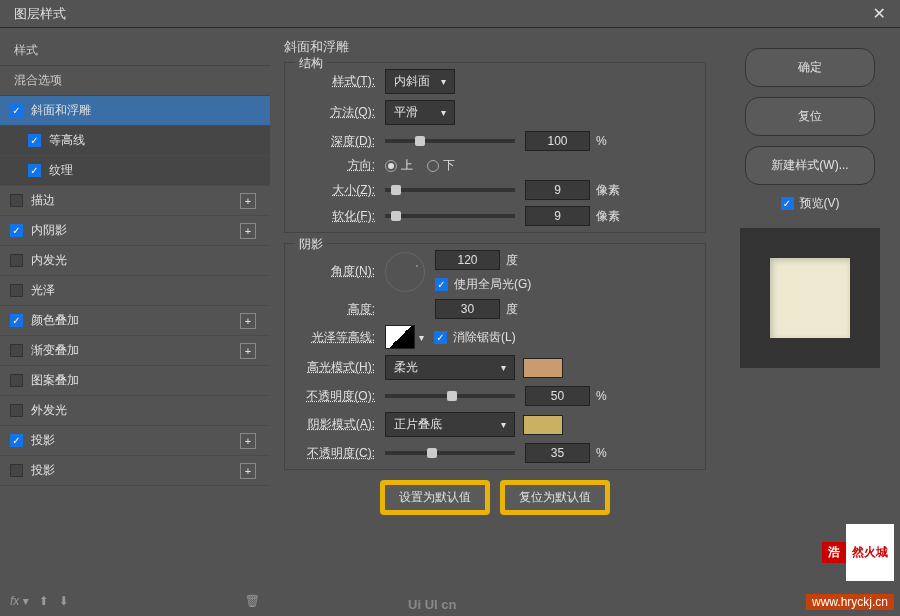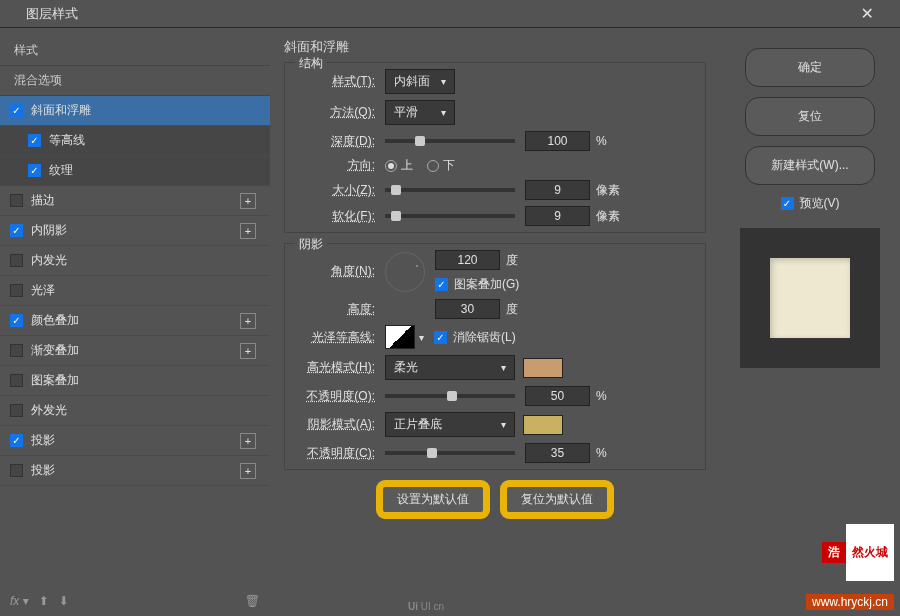--- a/index.html
+++ b/index.html
@@ -1,17 +1,17 @@
 <!DOCTYPE html>
 <html><head>
 <meta charset="utf-8">
 <style>
 * { box-sizing: border-box; margin: 0; padding: 0; font-family: "Microsoft YaHei", sans-serif; }
 body { background: #535353; color: #e0e0e0; font-size: 12px; width: 900px; height: 616px; overflow: hidden; position: relative; }
-.titlebar { background: #535353; height: 28px; display: flex; align-items: center; padding: 0 26px; border-bottom: 1px solid #2a2a2a; }
+.titlebar { background: #535353; height: 28px; display: flex; align-items: center; padding: 0 14px; border-bottom: 1px solid #2a2a2a; }
 .titlebar .title { flex: 1; font-size: 13px; }
 .titlebar .close { font-size: 16px; cursor: pointer; }
 .main { display: flex; height: 588px; }
 .sidebar { width: 270px; background: #535353; padding: 8px 0; position: relative; }
 .side-head { padding: 6px 14px; color: #ccc; border-bottom: 1px solid #444; }
 .side-item { display: flex; align-items: center; padding: 6px 10px; border-bottom: 1px solid #4a4a4a; }
 .side-item.selected { background: #3a6ea5; }
 .side-item.sub { padding-left: 28px; background: #464646; }
 .side-item .chk { width: 13px; height: 13px; background: #454545; border: 1px solid #333; margin-right: 8px; display: inline-flex; align-items: center; justify-content: center; font-size: 10px; }
 .side-item .chk.on { background: #1473e6; border-color:#1473e6; color:#fff; }
@@ -33,30 +33,30 @@
 .unit { margin-left: 6px; }
 .radio { width:12px;height:12px;border:1px solid #aaa;border-radius:50%;display:inline-flex;align-items:center;justify-content:center;margin-right:4px; }
 .radio.on::after{content:"";width:6px;height:6px;background:#ddd;border-radius:50%;}
 .chkbox { width:13px;height:13px;background:#454545;border:1px solid #333;display:inline-flex;align-items:center;justify-content:center;font-size:10px;margin-right:6px; }
 .chkbox.on{background:#1473e6;border-color:#1473e6;color:#fff;}
 .angle-dial { width:40px;height:40px;border:1px solid #666;border-radius:50%;position:relative;margin-right:10px; }
 .angle-dial::after{content:"";position:absolute;width:2px;height:2px;background:#999;top:12px;left:30px;border-radius:50%;}
 .swatch { width:40px;height:20px;border:1px solid #222;margin-left:8px; }
 .gloss-sw { width:30px;height:24px;background:linear-gradient(135deg,#fff 50%,#000 50%);border:1px solid #222;margin-right:4px; }
 .btn-row { display:flex;gap:10px;justify-content:center;margin-top:8px; }
-.btn { background:#5a5a5a;border:7px solid #eab308;padding:4px 14px;border-radius:9px; }
+.btn { background:#5a5a5a;border:5px solid #eab308;padding:4px 14px;border-radius:4px; }
 .rightcol { width: 180px; padding: 20px 14px; display:flex;flex-direction:column;align-items:center;gap:10px; }
 .rbtn { width: 130px; padding: 10px 0; text-align:center; background:#5a5a5a; border:1px solid #333; border-radius: 14px; }
 .preview { width:140px;height:140px;background:#333;display:flex;align-items:center;justify-content:center;margin-top:6px; }
 .preview .pv { width:80px;height:80px;background:#eee8d0;box-shadow:inset 2px 2px 6px rgba(0,0,0,.2); }
 .watermark { position:absolute; right:6px; bottom:6px; text-align:right; }
 .watermark .b1{background:#c00;color:#fff;font-weight:bold;padding:2px 6px;display:inline-block;}
 .watermark .b2{background:#fff;color:#c00;font-weight:bold;padding:20px 6px;display:inline-block;}
 .watermark .url{background:#c2410c;color:#fff;font-size:12px;padding:1px 6px;margin-top:13px;}
-.ui-logo { position:absolute; left:408px; bottom:4px; color:#888; font-size:10px; }
+.ui-logo { position:absolute; left:408px; bottom:4px; color:#888; font-size:13px;font-weight:bold; }
 </style>
 </head>
 <body>
 
 <div class="titlebar">
   <span class="title">图层样式</span>
   <span class="close">✕</span>
 </div>
 
 <div class="main">
@@ -193,21 +193,21 @@
       <div class="row">
         <span class="lbl">角度(N):</span>
         <div class="angle-dial"></div>
         <div style="display:flex;flex-direction:column;gap:6px">
           <div style="display:flex;align-items:center">
             <div class="num">120</div>
             <span class="unit">度</span>
           </div>
           <div style="display:flex;align-items:center">
             <span class="chkbox on">✓</span>
-            <span>图案叠加(G)</span>
+            <span>使用全局光(G)</span>
           </div>
         </div>
       </div>
       <div class="row">
         <span class="lbl">高度:</span>
         <span style="width:50px"></span>
         <div class="num">30</div>
         <span class="unit">度</span>
       </div>
       <div class="row">

